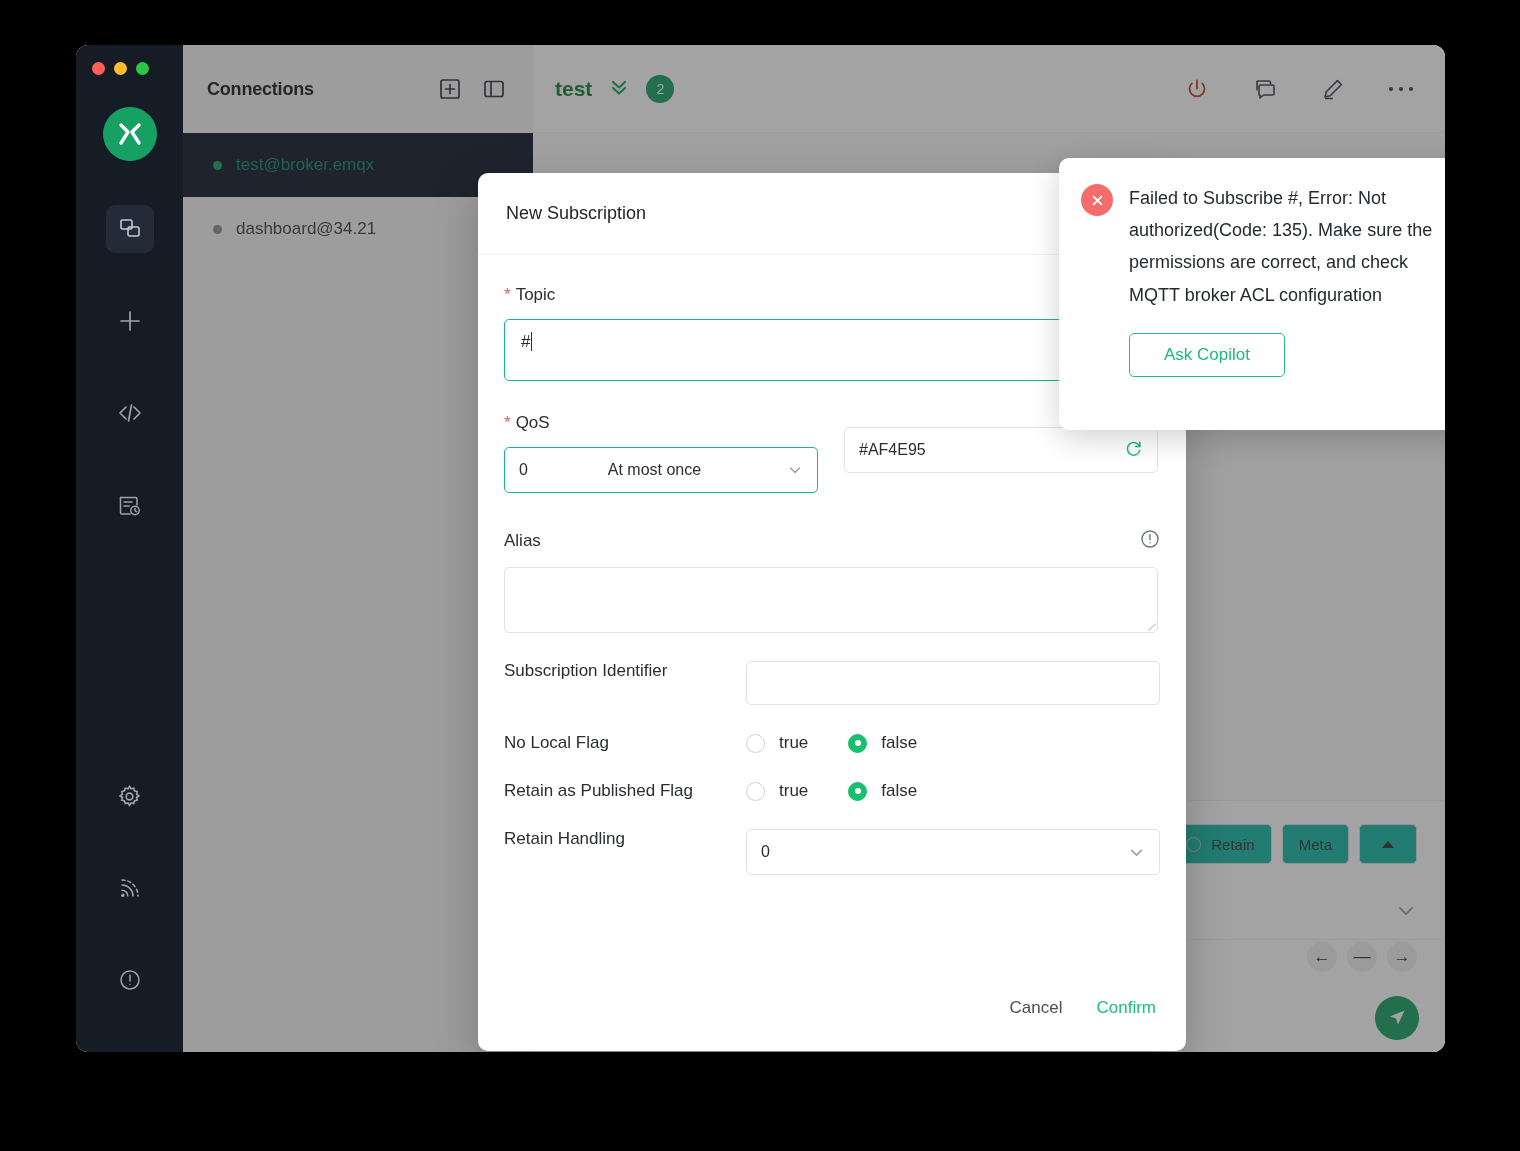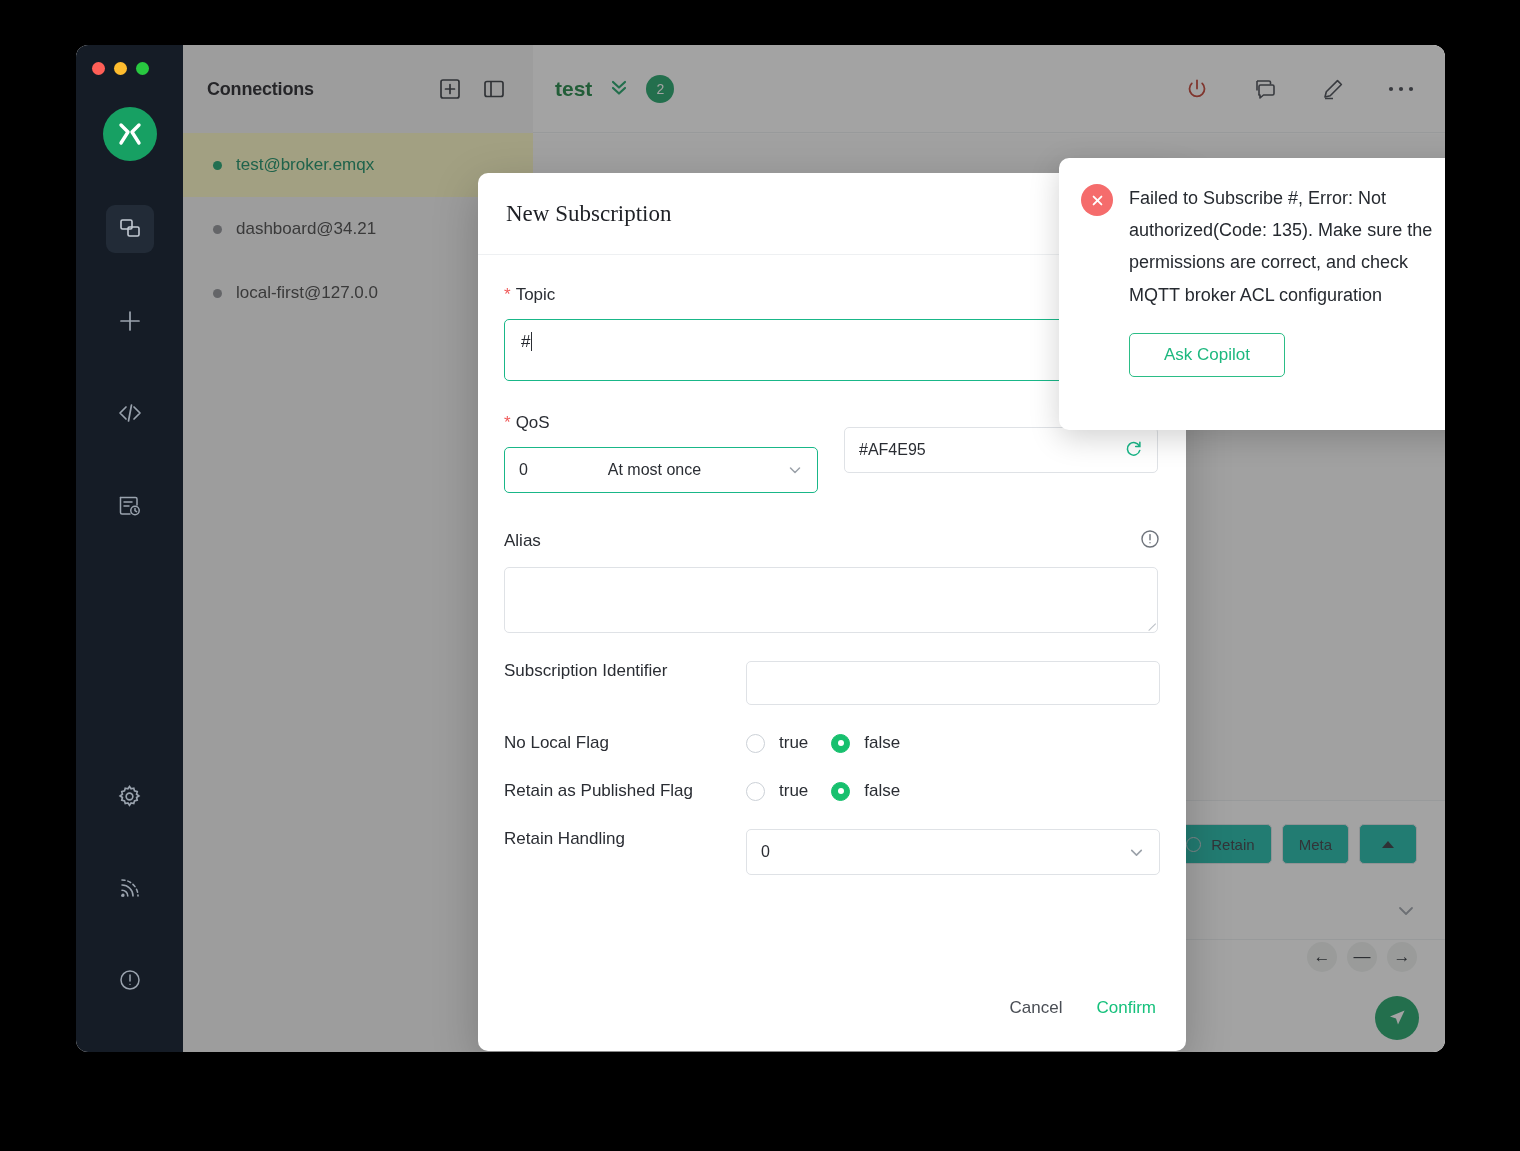--- a/index.html
+++ b/index.html
@@ -62,21 +62,21 @@
   }
   #connections-title { font-size: 18px; font-weight: bold; color: #1a1a1f; flex: 1; letter-spacing: -0.2px; }
   .hdr-btn { width: 30px; height: 30px; display:flex; align-items:center; justify-content:center; color:#30343c; margin-left: 14px;}
 
   .conn-item {
     height: 64px; display: flex; align-items: center;
     padding: 0 12px 0 30px; gap: 14px;
     font-size: 17px; color: #404040;
     white-space: nowrap;
   }
-  .conn-item.selected { background: #fef9c3; color: #0f8a5f; }
+  .conn-item.selected { background: #0f172a; color: #0f8a5f; }
   .conn-dot { width: 9px; height: 9px; border-radius: 50%; background: #8d8f94; flex: none; }
   .conn-item.selected .conn-dot { background: #15a06a; }
 
   
   #main-panel {
     position: absolute; left: 457px; top: 0; right: 0; bottom: 0;
     background: #ffffff;
   }
   #main-header {
     height: 88px; display: flex; align-items: center;
@@ -164,21 +164,21 @@
     width: 708px; height: 878px;
     background: #ffffff;
     border-radius: 10px;
     box-shadow: 0 14px 46px rgba(0,0,0,0.22);
     overflow: hidden;
   }
   #dialog-header {
     height: 82px; display: flex; align-items: center;
     padding: 0 28px; border-bottom: 1px solid #eef0f2;
   }
-  #dialog-title { font-size: 23px; color: #1f2126; font-family: Liberation Serif, serif; }
+  #dialog-title { font-size: 18px; color: #1f2126; }
   #dialog-body { padding: 30px 26px 0 26px; }
 
   .req-star { color: #f05b5b; margin-right: 5px; }
   .field-label { font-size: 17px; color: #2a2d33; margin-bottom: 14px; }
 
   #topic-input {
     width: 654px; height: 62px;
     border: 1px solid #19b788; border-radius: 5px;
     font-size: 17px; color: #25282e;
     padding: 12px 16px;
@@ -222,21 +222,21 @@
   }
   #alias-resize {
     position:absolute; right:3px; bottom:3px; width:10px; height:10px;
     border-bottom:1px solid #b9bec5; transform: rotate(-45deg);
   }
 
   .form-row { display: flex; align-items: flex-start; margin-top: 28px; }
   .form-row .lbl { width: 242px; font-size: 17px; color: #2a2d33; }
   #sub-id-input { width: 414px; height: 44px; border: 1px solid #dfe2e6; border-radius: 5px; background:#fff; }
 
-  .radio-group { display: flex; align-items: center; gap: 23px; }
+  .radio-group { display: flex; align-items: center; gap: 40px; }
   .radio-opt { display: flex; align-items: center; gap: 14px; font-size: 17px; color: #2a2d33; }
   .rd { width: 19px; height: 19px; border-radius: 50%; border: 1px solid #ccd1d7; background:#fff; }
   .rd.on { background: #17c06e; border-color: #17c06e; position: relative; }
   .rd.on::after {
     content:''; position:absolute; left:50%; top:50%;
     width: 6px; height: 6px; border-radius:50%; background:#fff;
     transform: translate(-50%,-50%);
   }
   #retain-handling-select { width: 414px; height: 46px; }
 
@@ -363,24 +363,20 @@
       </div>
     </div>
 
     <div class="conn-item selected">
       <span class="conn-dot"></span>
       <span>test@broker.emqx</span>
     </div>
     <div class="conn-item">
       <span class="conn-dot"></span>
       <span>dashboard@34.21</span>
-    </div>
-    <div class="conn-item">
-      <span class="conn-dot"></span>
-      <span>local-first@127.0.0</span>
     </div>
   </div>
 
   <div id="main-panel">
     <div id="main-header">
       <div id="main-title">test</div>
       <div id="chev-dbl">
         <svg width="22" height="22" viewBox="0 0 22 22" fill="none" stroke="#17a063" stroke-width="2.2" stroke-linecap="round" stroke-linejoin="round">
           <path d="M5 6 L11 11.5 L17 6"></path>
             <path d="M5 12 L11 17.5 L17 12"></path>

